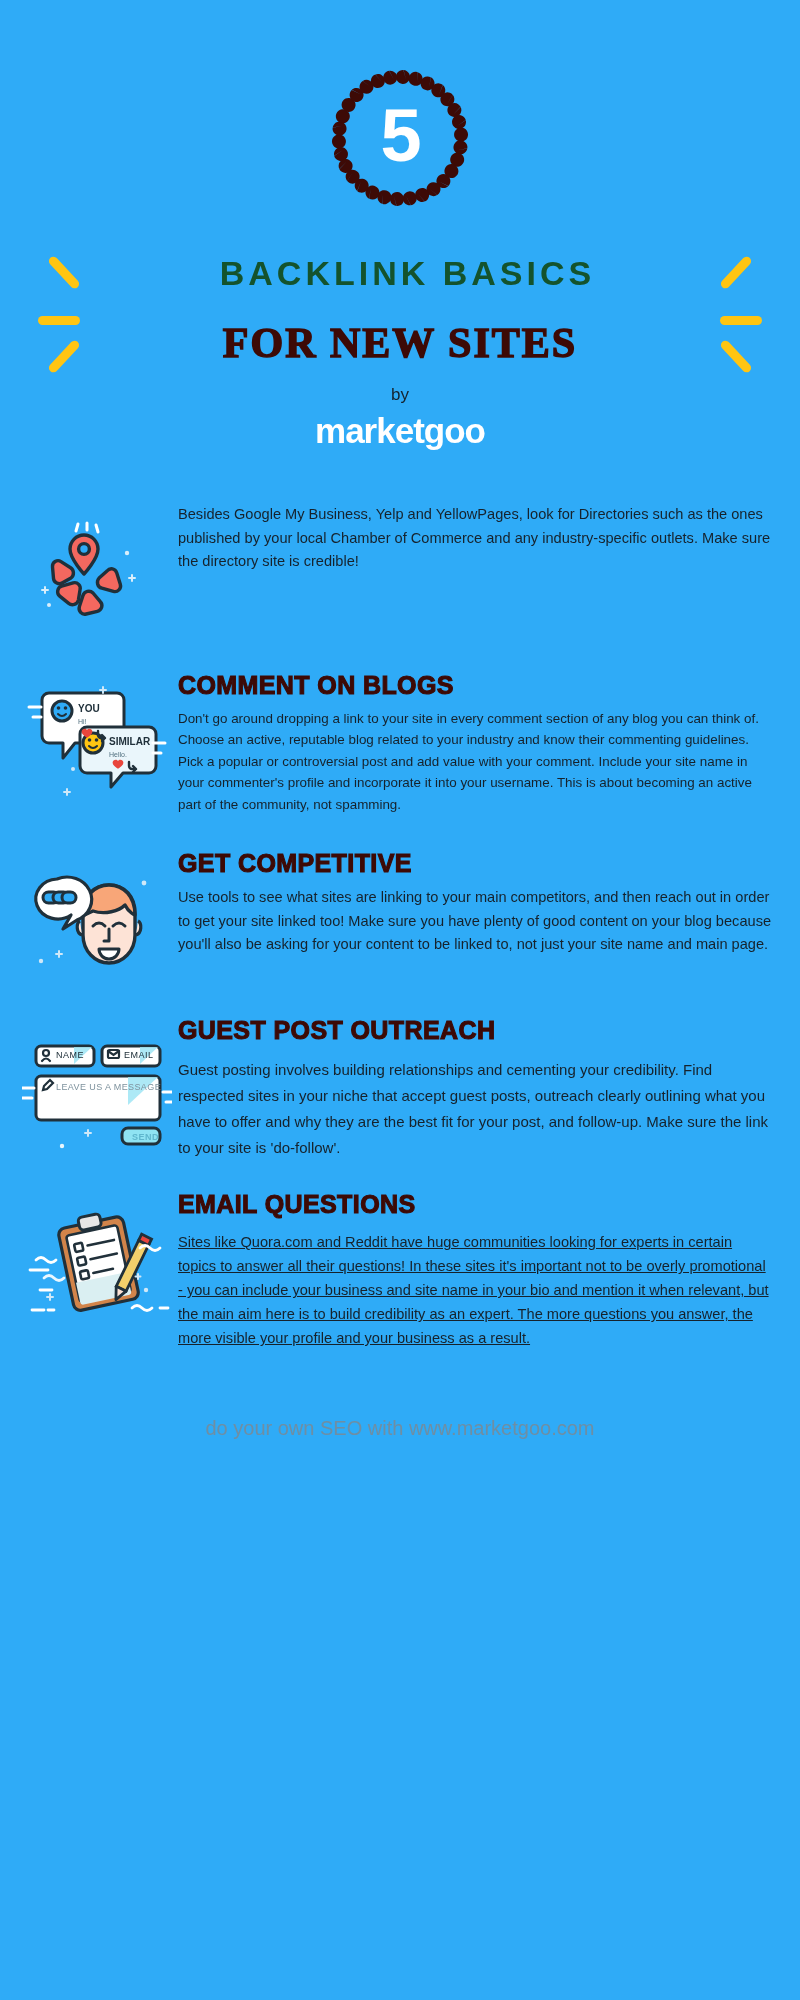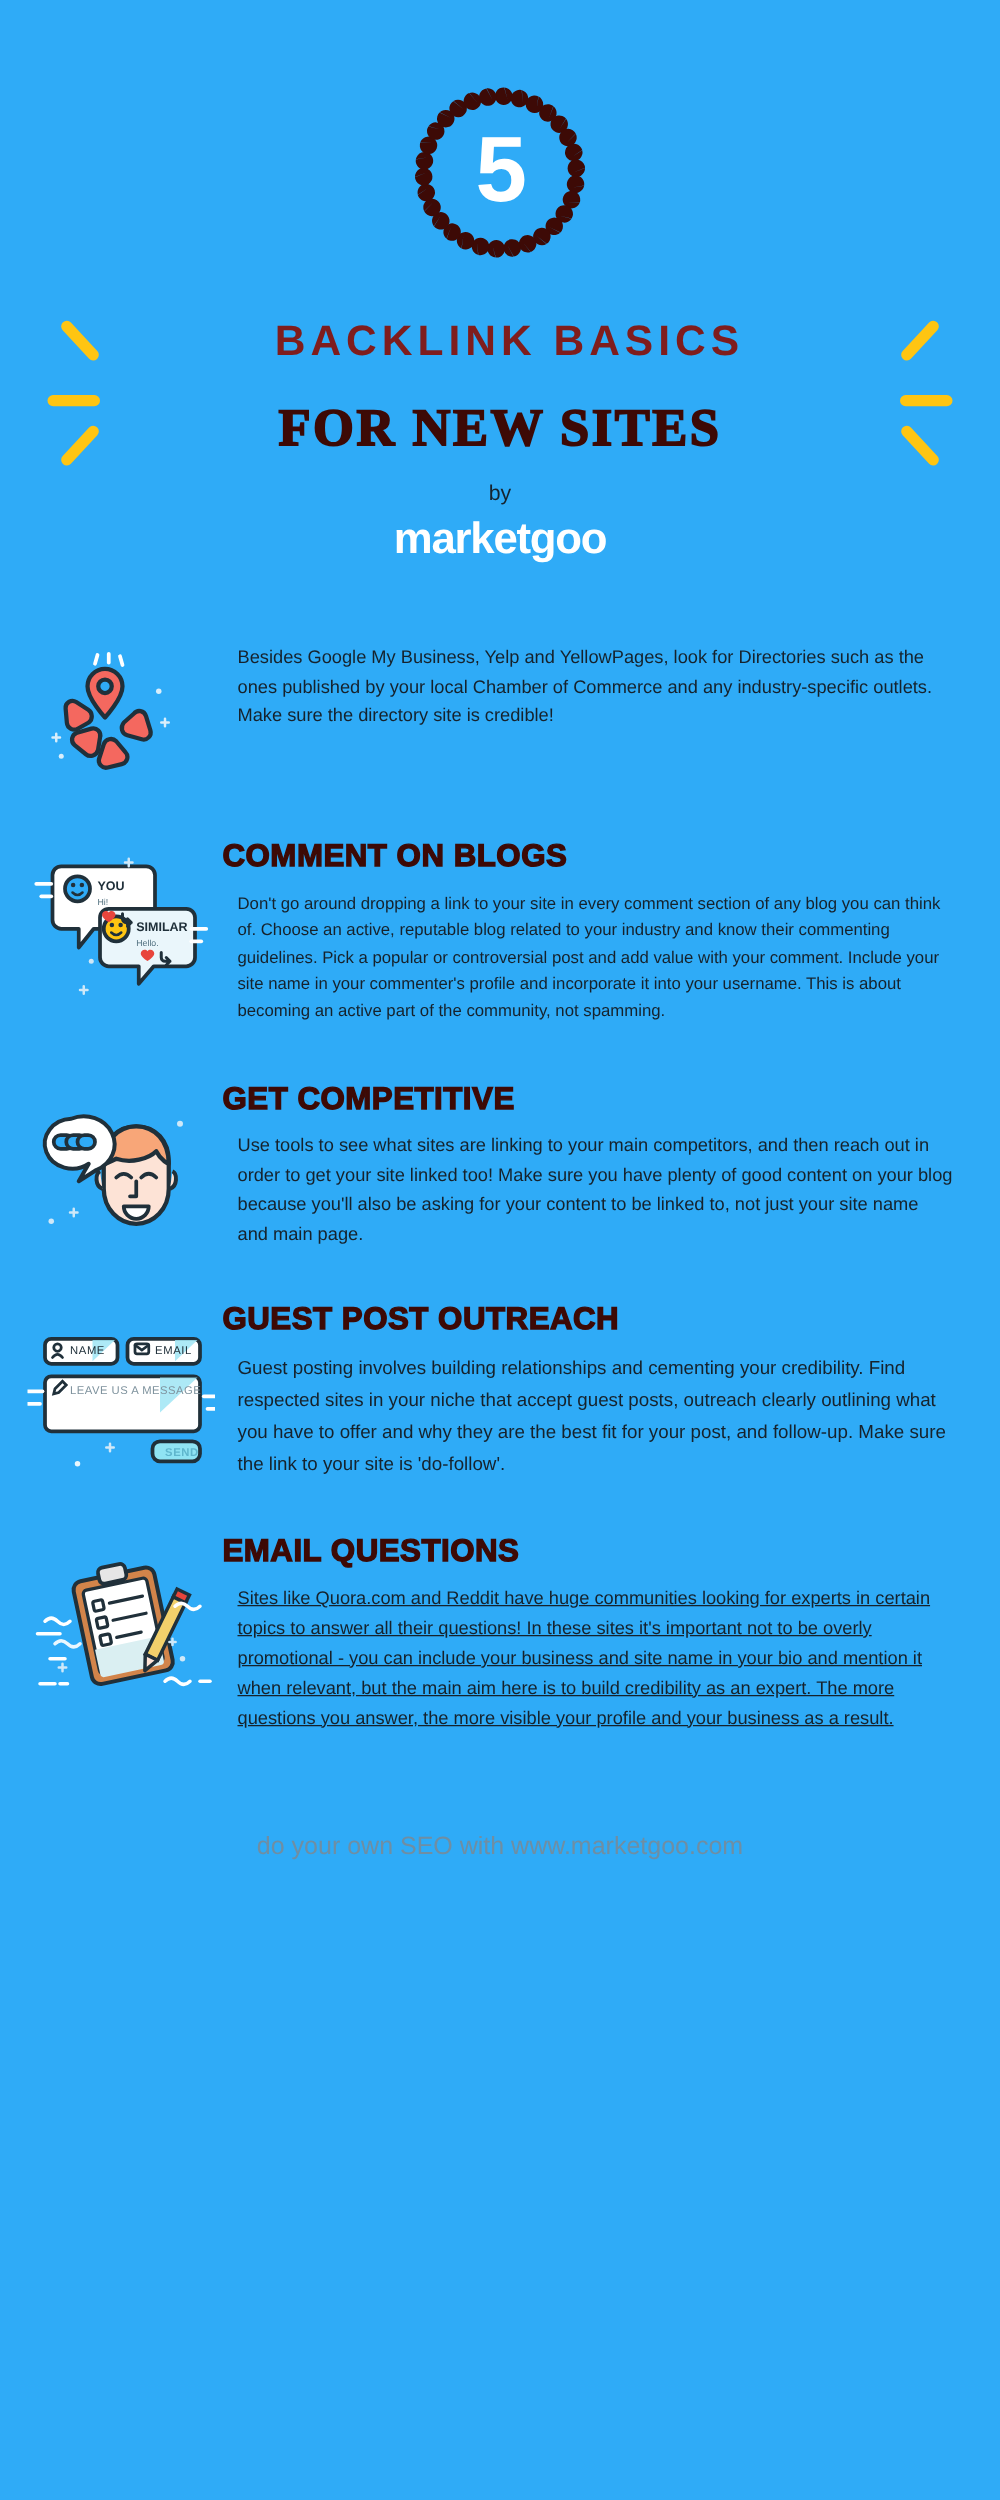--- a/index.html
+++ b/index.html
@@ -32,21 +32,21 @@
     font-size:74px; font-weight:700; color:#ffffff;
     font-family:"Liberation Sans", sans-serif;
     letter-spacing:-2px;
     line-height:1;
     padding-bottom:4px;
   }
 
   .title-main{
     margin:36px 0 0 15px;
     text-align:center;
-    color:#7f1d1d;
+    color:#14532d;
     font-size:34px;
     font-weight:700;
     letter-spacing:4px;
     font-family:"Liberation Sans", sans-serif;
   }
   .title-sub{
     margin:26px 0 0 0;
     text-align:center;
     color:#3d0a06;
     font-size:42px;
@@ -110,21 +110,21 @@
     font-weight:700;
     letter-spacing:0.4px;
     margin:0 0 8px 0;
     -webkit-text-stroke:1.1px #3d0a06;
     font-family:"Liberation Sans", sans-serif;
   }
   .sec-text{
     color:#16222c;
     font-size:14.6px;
     line-height:1.62;
-    margin:12px;
+    margin:0;
     font-weight:400;
   }
   .section.wide .sec-text{ font-size:13.4px; line-height:1.6; }
 
   
   .section.s1{ margin-top:4px; }
   .section.s2{ margin-top:34px; }
   .section.s3{ margin-top:34px; }
   .section.s4{ margin-top:28px; }
   .section.s5{ margin-top:30px; }

